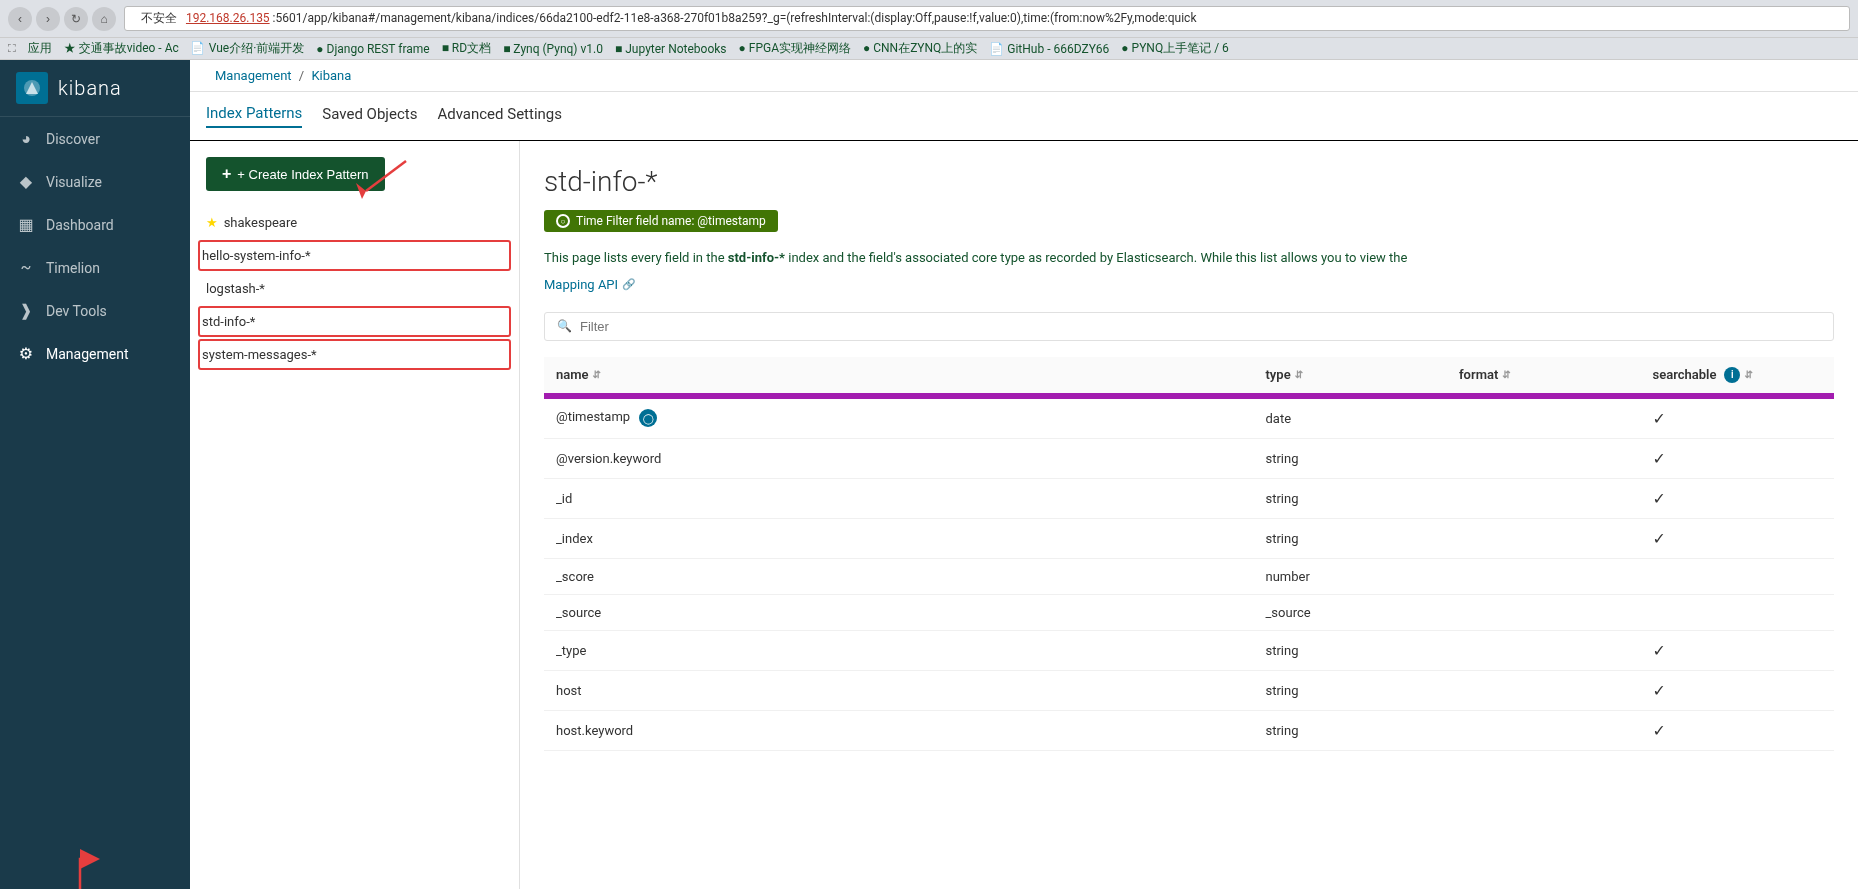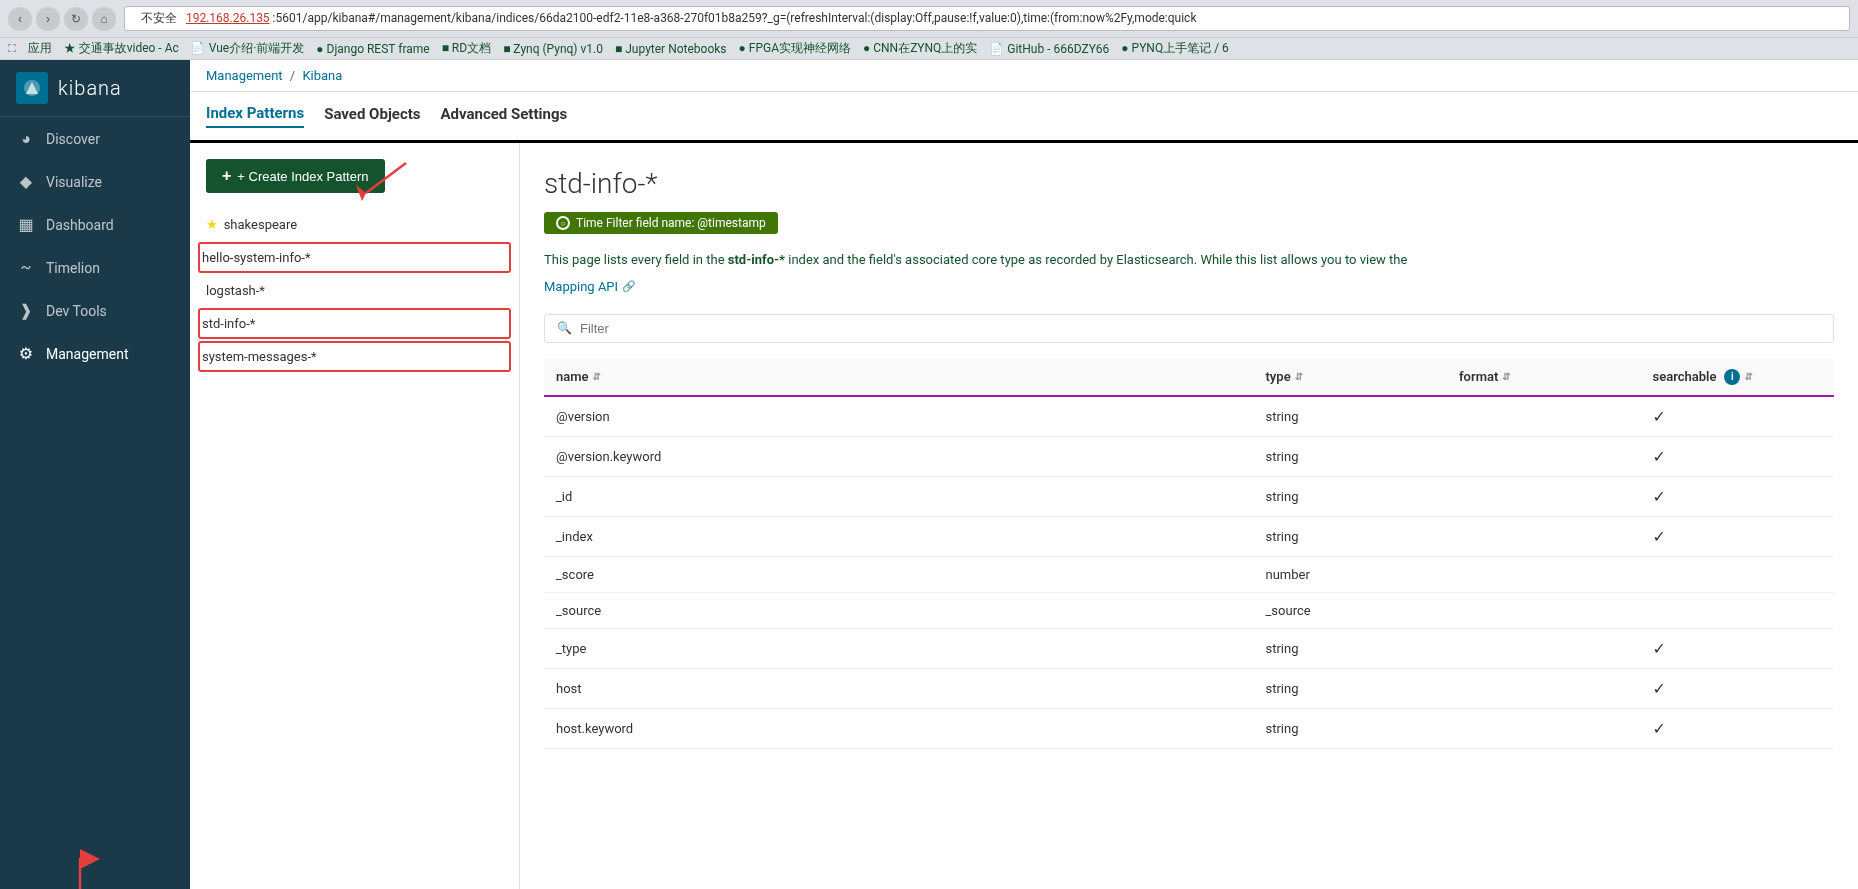--- a/index.html
+++ b/index.html
@@ -26,26 +26,26 @@
     .sidebar-nav { flex: 1; }
     .sidebar-item { display: flex; align-items: center; gap: 10px; padding: 12px 16px; cursor: pointer; color: rgba(255,255,255,0.7); transition: background 0.2s; }
     .sidebar-item.active { color: white; }
     .sidebar-item-icon { width: 20px; text-align: center; font-size: 16px; }
     .sidebar-item-label { font-size: 14px; }
 
     
     .main-content { flex: 1; display: flex; flex-direction: column; overflow: hidden; background: white; }
 
     
-    .breadcrumb { padding: 8px 16px; font-size: 13px; color: #006f94; border-bottom: 1px solid #e0e0e0; background: white; }
+    .breadcrumb { padding: 8px 25px; font-size: 13px; color: #006f94; border-bottom: 1px solid #e0e0e0; background: white; }
     .breadcrumb a { color: #006f94; text-decoration: none; }
     .breadcrumb span { color: #666; margin: 0 4px; }
 
     
-    .top-nav { padding: 12px 16px; display: flex; gap: 20px; align-items: center; border-bottom: 3px solid #000000; background: white; font-weight: bold; }
+    .top-nav { padding: 12px 16px; display: flex; gap: 20px; align-items: center; border-bottom: 1px solid #000000; background: white; }
     .top-nav-item { font-size: 15px; cursor: pointer; color: #333; padding-bottom: 4px; }
     .top-nav-item.active { color: #006f94; border-bottom: 2px solid #006f94; }
 
     
     .content-area { display: flex; flex: 1; overflow: hidden; }
 
     
     .left-panel { width: 330px; border-right: 1px solid #e0e0e0; overflow-y: auto; flex-shrink: 0; background: white; }
     .left-panel-actions { padding: 16px; }
     .create-btn { background: #14532d; color: white; border: none; padding: 8px 16px; border-radius: 3px; cursor: pointer; font-size: 13px; display: flex; align-items: center; gap: 6px; }
@@ -70,21 +70,21 @@
     .tab { padding: 8px 20px; cursor: pointer; font-size: 13px; color: #333; border: 1px solid #e0e0e0; border-bottom: none; background: #f5f5f5; margin-right: 2px; border-radius: 3px 3px 0 0; }
     .tab.active { background: white; color: #006f94; border-bottom: 1px solid white; margin-bottom: -1px; z-index: 1; }
 
     
     .filter-bar { display: flex; align-items: center; border: 1px solid #e0e0e0; border-radius: 3px; padding: 6px 12px; margin-bottom: 16px; gap: 8px; background: white; }
     .filter-icon { color: #999; font-size: 12px; }
     .filter-input { border: none; outline: none; font-size: 13px; flex: 1; color: #333; }
 
     
     .fields-table { width: 100%; border-collapse: collapse; }
-    .fields-table th { text-align: left; padding: 10px 12px; font-size: 13px; font-weight: 600; color: #333; border-bottom: 2px solid #a21caf; background: #fafafa; }
+    .fields-table th { text-align: left; padding: 10px 12px; font-size: 13px; font-weight: 600; color: #333; border-bottom: 6px solid #a21caf; background: #fafafa; }
     .fields-table td { padding: 10px 12px; font-size: 13px; color: #333; border-bottom: 1px solid #f0f0f0; }
     .th-sort { display: flex; align-items: center; gap: 4px; cursor: pointer; }
     .sort-icon { font-size: 10px; color: #999; }
     .checkmark { color: #333; font-size: 16px; }
     .col-name { width: 55%; }
     .col-type { width: 15%; }
     .col-format { width: 15%; }
     .col-searchable { width: 15%; }
     .timestamp-icon { display: inline-flex; align-items: center; justify-content: center; width: 18px; height: 18px; background: #006f94; border-radius: 50%; color: white; font-size: 10px; margin-left: 6px; vertical-align: middle; }
     .info-icon { display: inline-flex; align-items: center; justify-content: center; width: 16px; height: 16px; background: #006f94; border-radius: 50%; color: white; font-size: 10px; margin-left: 4px; vertical-align: middle; }
@@ -269,26 +269,26 @@
               <th class="col-searchable">
                 <div class="th-sort">
                   <span>searchable</span>
                   <span class="info-icon">i</span>
                   <span class="sort-icon">⇵</span>
                 </div>
               </th>
             </tr>
           </thead>
           <tbody id="fields-table-body">
-              <tr>
-      <td>
-        <span>@version</span>
-        
-      </td>
-      <td>string</td>
+          <tr>
+      <td>
+        <span>@timestamp</span>
+        <span class="timestamp-icon">◯</span>
+      </td>
+      <td>date</td>
       <td></td>
       <td><span class="checkmark">✓</span></td>
     </tr>
               <tr>
       <td>
         <span>@version.keyword</span>
         
       </td>
       <td>string</td>
       <td></td>

